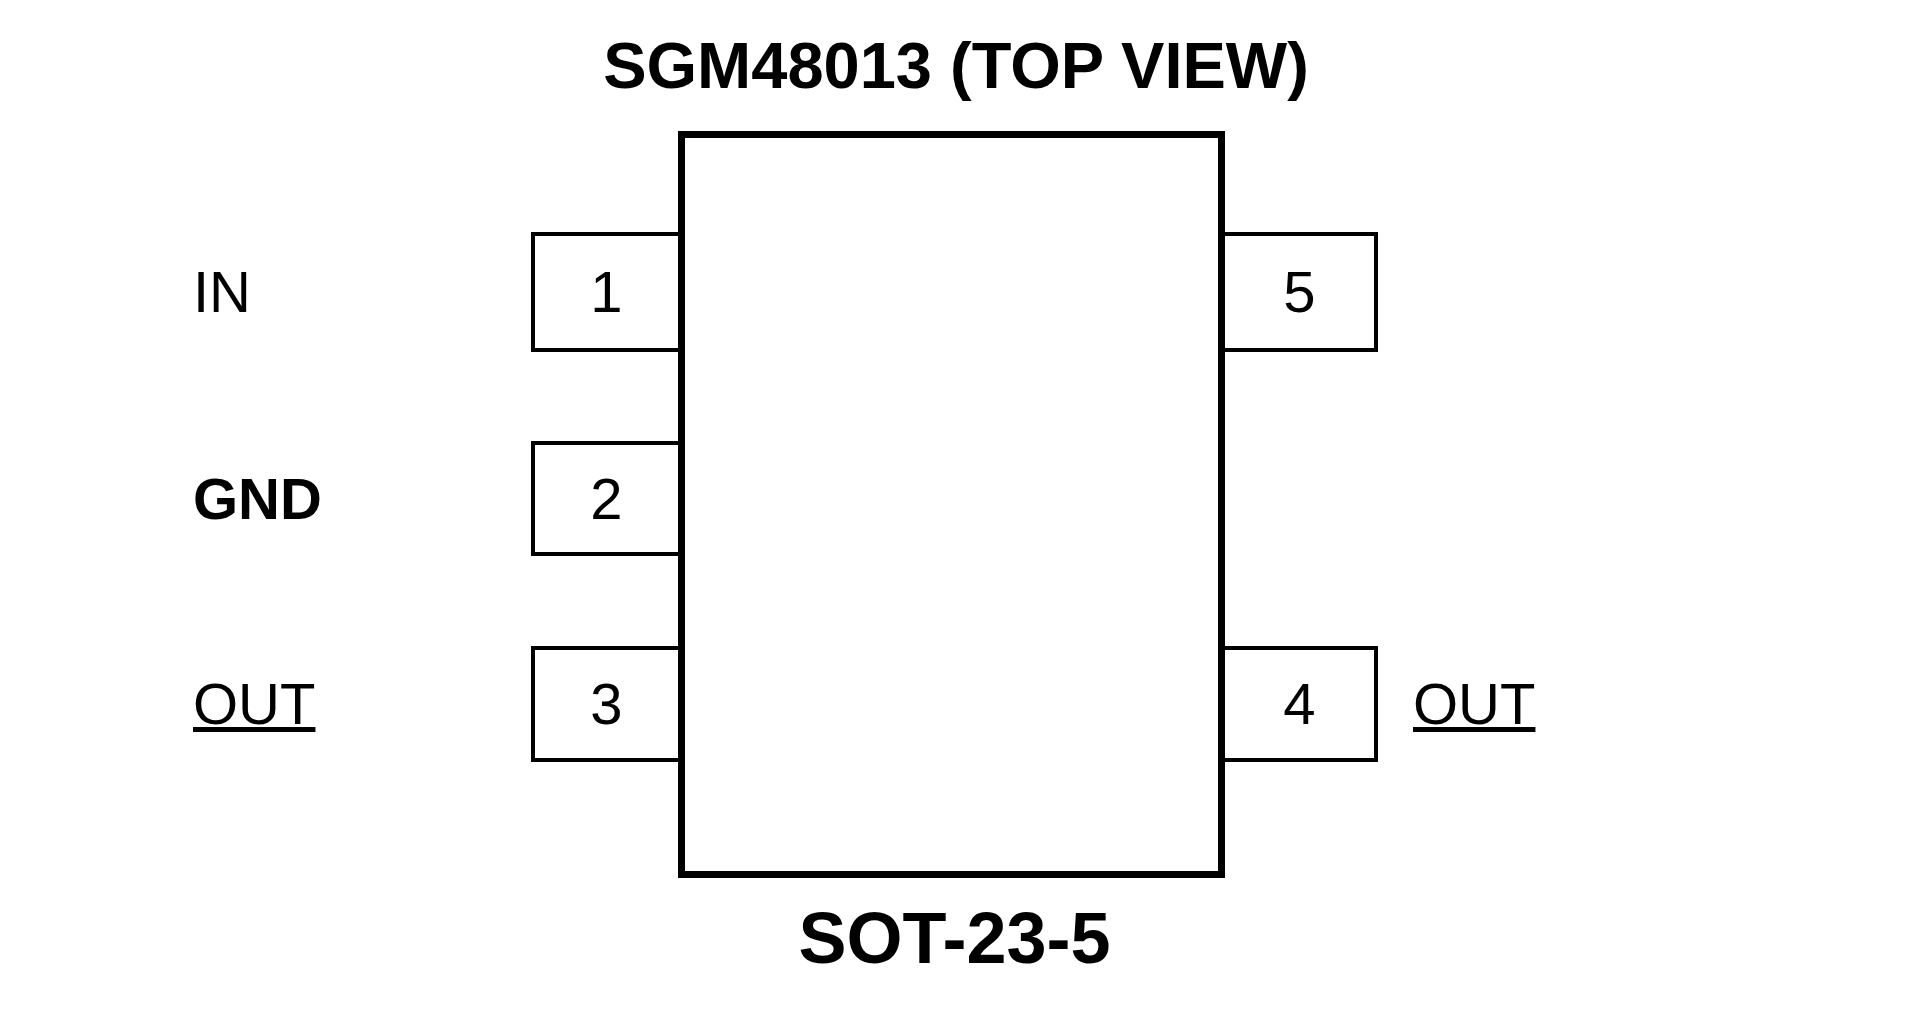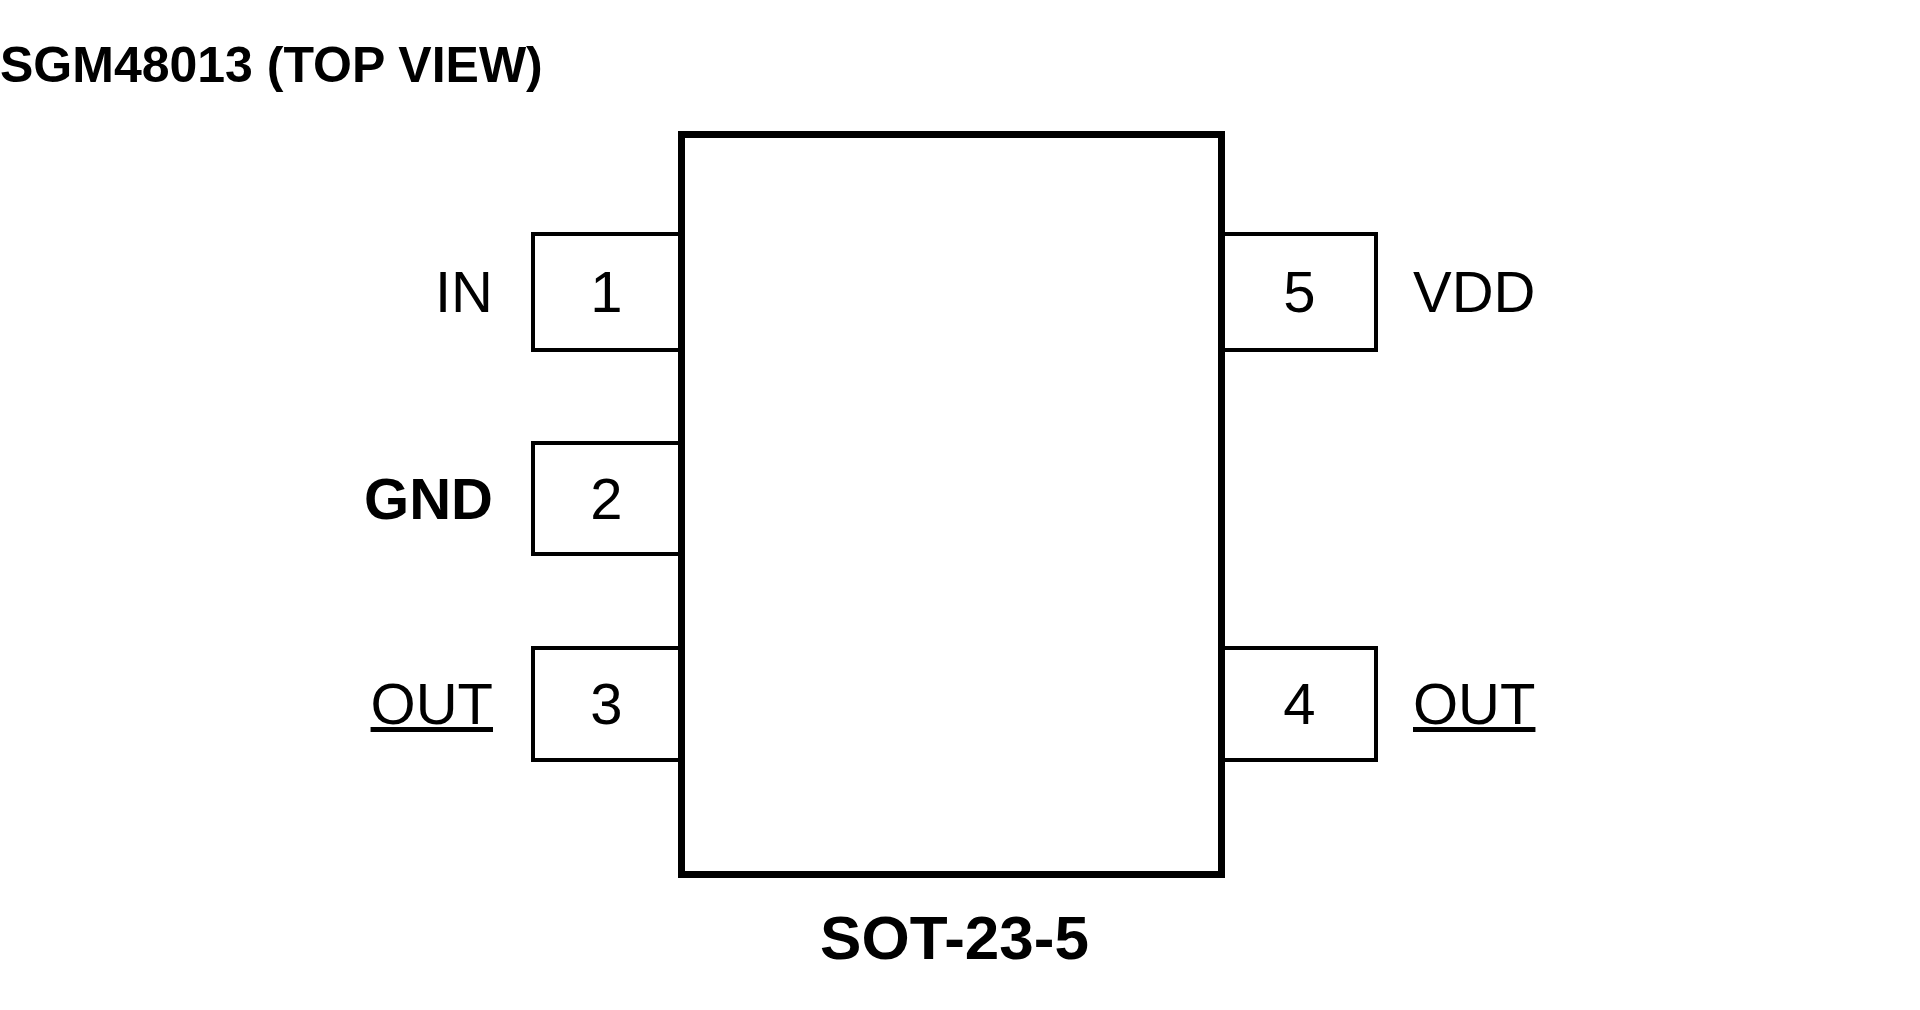--- a/index.html
+++ b/index.html
@@ -14,32 +14,33 @@
     background: #ffffff;
     color: #000000;
     font-family: "Liberation Sans", sans-serif;
     overflow: hidden;
   }
   .title {
     position: absolute;
     top: 34px;
     left: 0;
     width: 1912px;
-    font-size: 50px;
+    text-align: center;
+    font-size: 65px;
     font-weight: bold;
     line-height: 63px;
     white-space: nowrap;
   }
   .package-label {
     position: absolute;
     top: 907px;
     left: 0;
     width: 1909px;
     text-align: center;
-    font-size: 62px;
+    font-size: 72px;
     font-weight: bold;
     line-height: 62px;
     white-space: nowrap;
   }
   .ic-body {
     position: absolute;
     left: 678px;
     top: 131px;
     width: 547px;
     height: 747px;
@@ -70,21 +71,21 @@
   .row-mid    { top: 441px; height: 115px; line-height: 107px; }
   .row-bottom { top: 646px; height: 116px; line-height: 108px; }
   .pin-label {
     position: absolute;
     font-size: 58px;
     white-space: nowrap;
   }
   .label-left {
     left: 193px;
     width: 300px;
-    text-align: right;
+    text-align: left;
   }
   .label-right {
     left: 1413px;
     width: 300px;
     text-align: left;
   }
   .label-row-top    { top: 232px; height: 120px; line-height: 120px; }
   .label-row-mid    { top: 441px; height: 115px; line-height: 115px; font-weight: bold; }
   .label-row-bottom { top: 646px; height: 116px; line-height: 116px; text-decoration: underline; }
 </style>
@@ -111,18 +112,17 @@
     <span>5</span>
   </div>
   <div class="pin pin-right row-bottom">
     <span>4</span>
   </div>
 
   <div class="pin-label label-left label-row-top">IN</div>
   <div class="pin-label label-left label-row-mid">GND</div>
   <div class="pin-label label-left label-row-bottom">OUT</div>
 
-  <div class="pin-label label-right label-row-top">VDD</div>
   <div class="pin-label label-right label-row-bottom">OUT</div>
 
   <div class="package-label">SOT-23-5</div>
 
 </div>
 
 </body></html>

